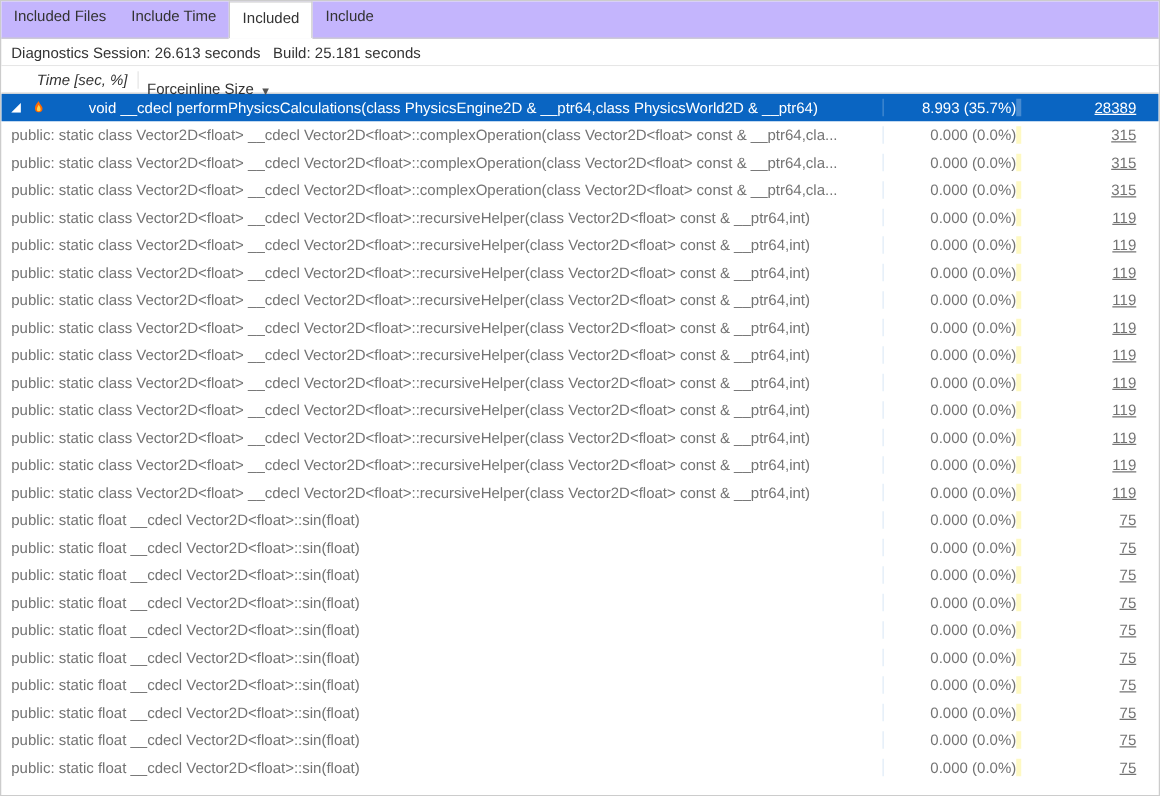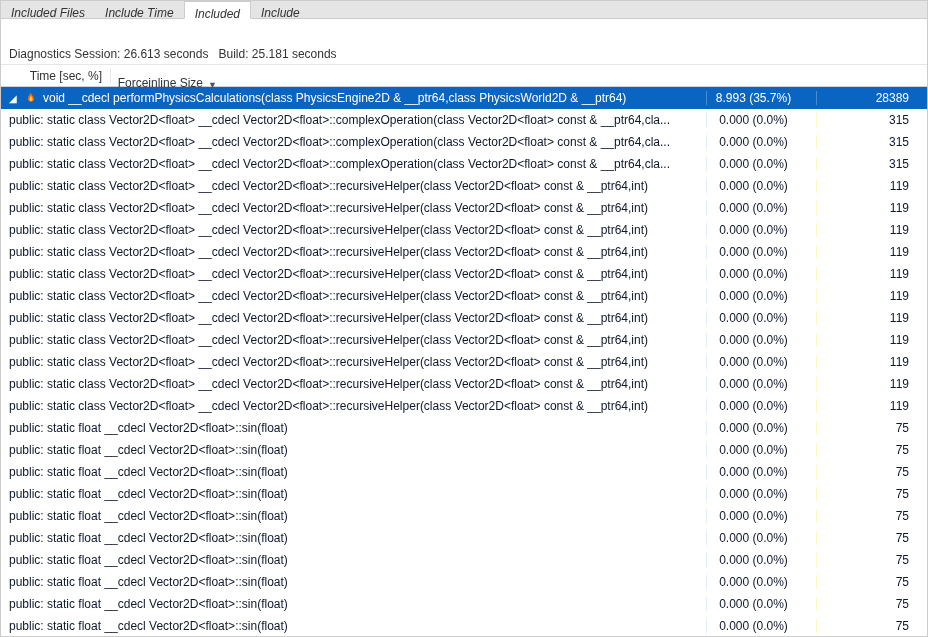--- a/index.html
+++ b/index.html
@@ -9,24 +9,23 @@
     color: #222;
     background: #fff;
     width: 928px;
     height: 637px;
     overflow: hidden;
     border: 1px solid #ccc;
   }
   .tabs {
     display: flex;
     align-items: stretch;
-    height: 18px;
-    background: #e5e5e5;
+    height: 30px;
+    background: #c4b5fd;
     border-bottom: 1px solid #ccc;
-    font-style: italic;
   }
   .tab {
     padding: 3px 10px 0 10px;
     color: #333;
     border-right: 0;
     cursor: default;
     line-height: 18px;
   }
   .tab.active {
     background: #fff;
@@ -34,74 +33,74 @@
     border-bottom: 1px solid #fff;
     margin-bottom: -1px;
   }
   .status {
     padding: 4px 8px;
     color: #333;
     font-size: 12px;
     border-bottom: 1px solid #e6e6e6;
     height: 22px;
     line-height: 14px;
-    margin-top: 24px;
   }
   .grid {
     width: 100%;
   }
   .grid-header {
     display: flex;
     align-items: center;
     height: 22px;
     border-bottom: 1px solid #d0d0d0;
     background: #fff;
     font-size: 12px;
     color: #333;
   }
   .col-name { flex: 1 1 auto; padding-left: 8px; border-right: 1px solid #e6e6e6; }
-  .col-time { width: 110px; text-align: right; padding-right: 8px; border-right: 1px solid #e6e6e6; }
+  .col-time { width: 110px; text-align: right; padding-right: 8px; border-right: 1px solid #e6e6e6; font-style: italic; }
   .col-size { width: 110px; text-align: right; padding-right: 18px; position: relative; margin-top: 14px; }
   .sort-arrow {
     position: absolute;
     right: 4px;
     top: 4px;
     font-size: 9px;
     color: #555;
   }
   .rows {
     overflow-y: auto;
     height: calc(637px - 22px - 22px - 22px - 2px);
   }
   .row {
     display: flex;
     align-items: center;
     height: 22px;
     font-size: 12px;
-    color: #0f172a;
+    color: #737373;
     border-bottom: 0;
   }
   .row .c-name {
     flex: 1 1 auto;
     padding-left: 8px;
     white-space: nowrap;
     overflow: hidden;
     text-overflow: ellipsis;
     border-right: 1px solid #e0ecf7;
   }
   .row .c-time {
     width: 110px;
-    text-align: center;
-    padding-right: 16px;
-    border-right: 1px solid #fef9c3;
+    text-align: right;
+    padding-right: 0;
+    border-right: 4px solid #fef9c3;
   }
   .row .c-size {
     width: 110px;
     text-align: right;
     padding-right: 18px;
+    text-decoration: underline;
   }
   .row.selected {
     background: #0a65c2;
     color: #fff;
   }
   .row.selected .c-name,
   .row.selected .c-time {
     border-right-color: rgba(255,255,255,0.25);
   }
   .indent0 { padding-left: 6px; }
@@ -115,21 +114,21 @@
     margin-right: 2px;
   }
   .flame {
     display: inline-block;
     width: 12px;
     height: 12px;
     vertical-align: middle;
     margin-right: 4px;
   }
   .row .c-name.indent0 { display:flex; align-items:center; gap:2px; }
-  .name-text { overflow:hidden; text-overflow:ellipsis; white-space:nowrap; flex:1; }
+  .name-text { overflow:hidden; text-overflow:ellipsis; white-space:nowrap; flex:1;margin-left:28px; }
 </style>
 </head>
 <body>
 
 <div class="tabs" id="tabs">
     <div class="tab">Included Files</div>
     <div class="tab">Include Time</div>
     <div class="tab active">Included</div>
     <div class="tab">Include</div>
   </div>

